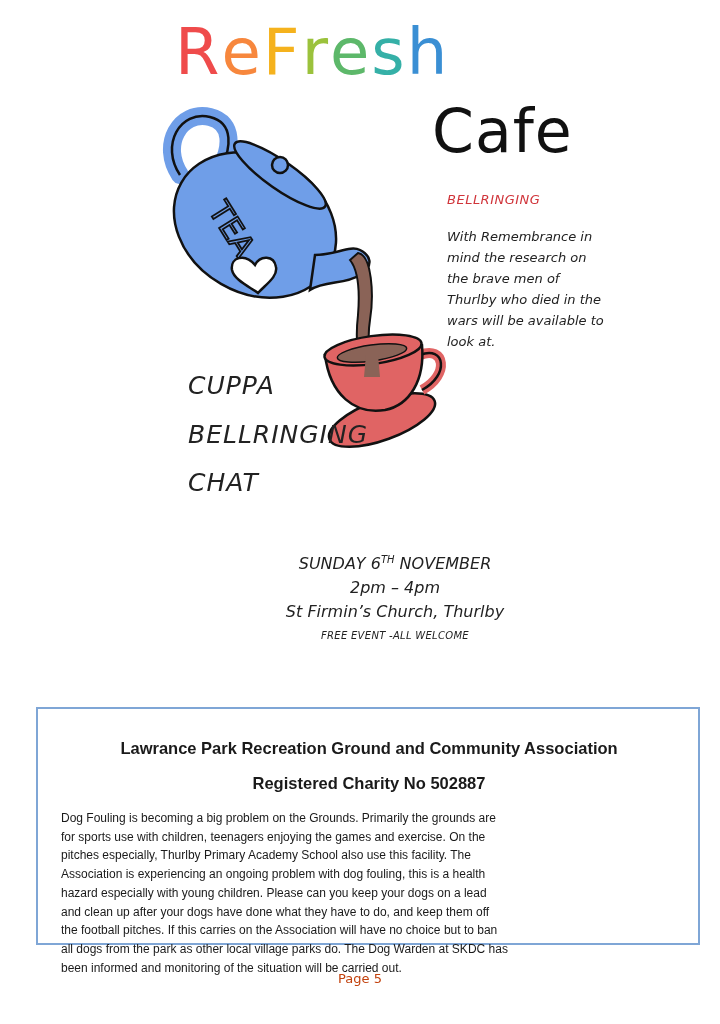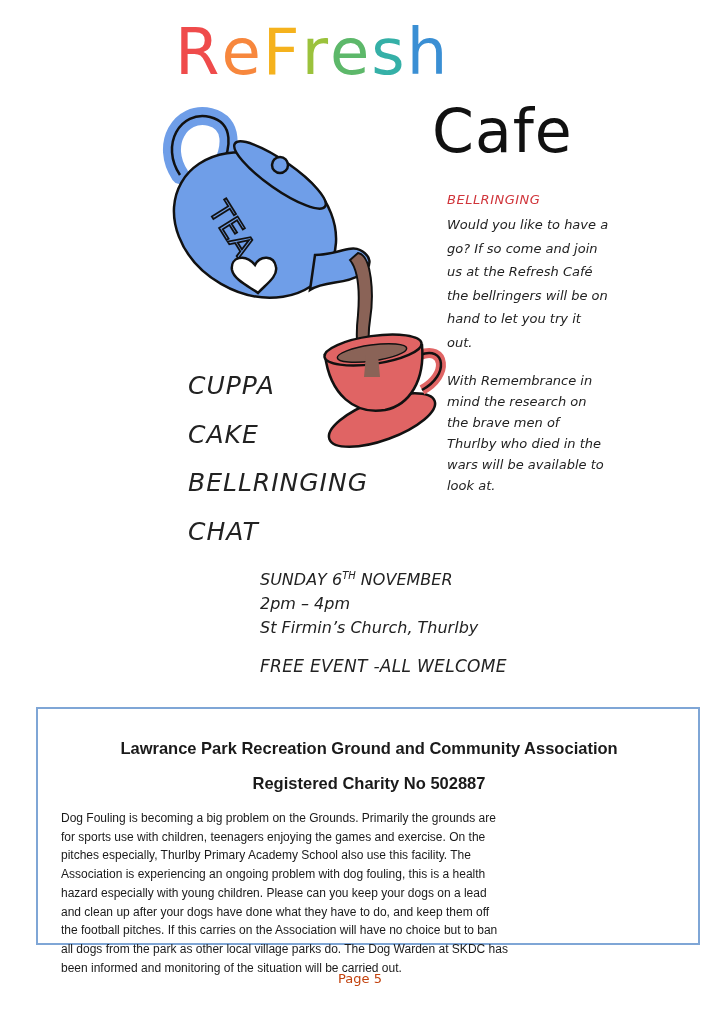--- a/index.html
+++ b/index.html
@@ -24,24 +24,24 @@
   .side { position: absolute; left: 447px; top: 190px; width: 175px; }
   .side-heading { color: #d0343a; font-size: 13px; letter-spacing: 0.5px; font-style: italic; line-height: 20px; margin: 0 0 3px 0; font-family: "DejaVu Sans", sans-serif;}
   .side-para { font-size: 13px; line-height: 23.5px; color: #222; margin: 0; font-style: italic; font-family: "DejaVu Sans", sans-serif; }
   .side-para2 { margin-top: 16px; line-height: 21px; }
 
   
   .list { position: absolute; left: 188px; top: 362px; }
   .list div { font-size: 25px; line-height: 48.5px; color: #222; letter-spacing: 1px; font-family: "DejaVu Sans", sans-serif; font-style: italic; }
 
   
-  .details { position: absolute; left: 260px; top: 564px; width: 270px; color: #222; font-family: "DejaVu Sans", sans-serif; font-style: italic; }
+  .details { position: absolute; left: 260px; top: 548px; width: 270px; text-align: center; color: #222; font-family: "DejaVu Sans", sans-serif; font-style: italic; }
   .details .l { font-size: 16px; line-height: 24px; }
   .details sup { font-size: 10px; }
-  .details .free { font-size: 17px; margin-top: 14px; letter-spacing: 0.3px; }
+  .details .free { font-size: 10px; letter-spacing: 0.3px; }
 
   
   .notice {
     position: absolute; left: 36px; top: 707px; width: 664px; height: 238px;
     border: 2px solid #7fa6d6; box-sizing: border-box; padding: 14px 6px 0 8px;
     font-family: "Liberation Sans", sans-serif; color: #1a1a1a;
   }
   .notice h2 { margin: 16px; font-size: 16.5px; line-height: 19px; text-align: center; font-weight: bold; }
   .notice p { margin: 15px; font-size: 12px; line-height: 18.7px; white-space: pre-line; }
 
@@ -81,41 +81,32 @@
 
     <path d="M175 250 C180 290, 205 310, 235 305 C260 300, 275 275, 272 240 Z" fill="#e06464" stroke="#111" stroke-width="2.5"></path>
     <ellipse cx="223" cy="245" rx="49" ry="14" transform="rotate(-8 223 245)" fill="#e06464" stroke="#111" stroke-width="2.5"></ellipse>
     <ellipse cx="222" cy="248" rx="35" ry="8" transform="rotate(-8 222 248)" fill="#8a6357" stroke="#111" stroke-width="1.5"></ellipse>
     <path d="M214 272 L230 272 L228 250 L216 250 Z" fill="#8a6357"></path>
   </svg>
 </div>
 
 <div class="side">
   <div class="side-heading">BELLRINGING</div>
-  <p class="side-para">
-    <span>Would you like to have a</span><br>
-    <span>go?   If so come and join</span><br>
-    <span>us at the Refresh Café</span><br>
-    <span>the bellringers will be on</span><br>
-    <span>hand to let you try it</span><br>
-    <span>out.</span>
-  </p>
   <p class="side-para side-para2">
     <span>With Remembrance in</span><br>
     <span>mind the research on</span><br>
     <span>the brave men of</span><br>
     <span>Thurlby who died in the</span><br>
     <span>wars will be available to</span><br>
     <span>look at.</span>
   </p>
 </div>
 
 <div class="list">
   <div>CUPPA</div>
-  <div>CAKE</div>
   <div>BELLRINGING</div>
   <div>CHAT</div>
 </div>
 
 <div class="details">
   <div class="l"><span>SUNDAY  6</span><sup>TH</sup><span> NOVEMBER</span></div>
   <div class="l">2pm – 4pm</div>
   <div class="l">St Firmin’s Church, Thurlby</div>
   <div class="l free">FREE EVENT -ALL WELCOME</div>
 </div>

